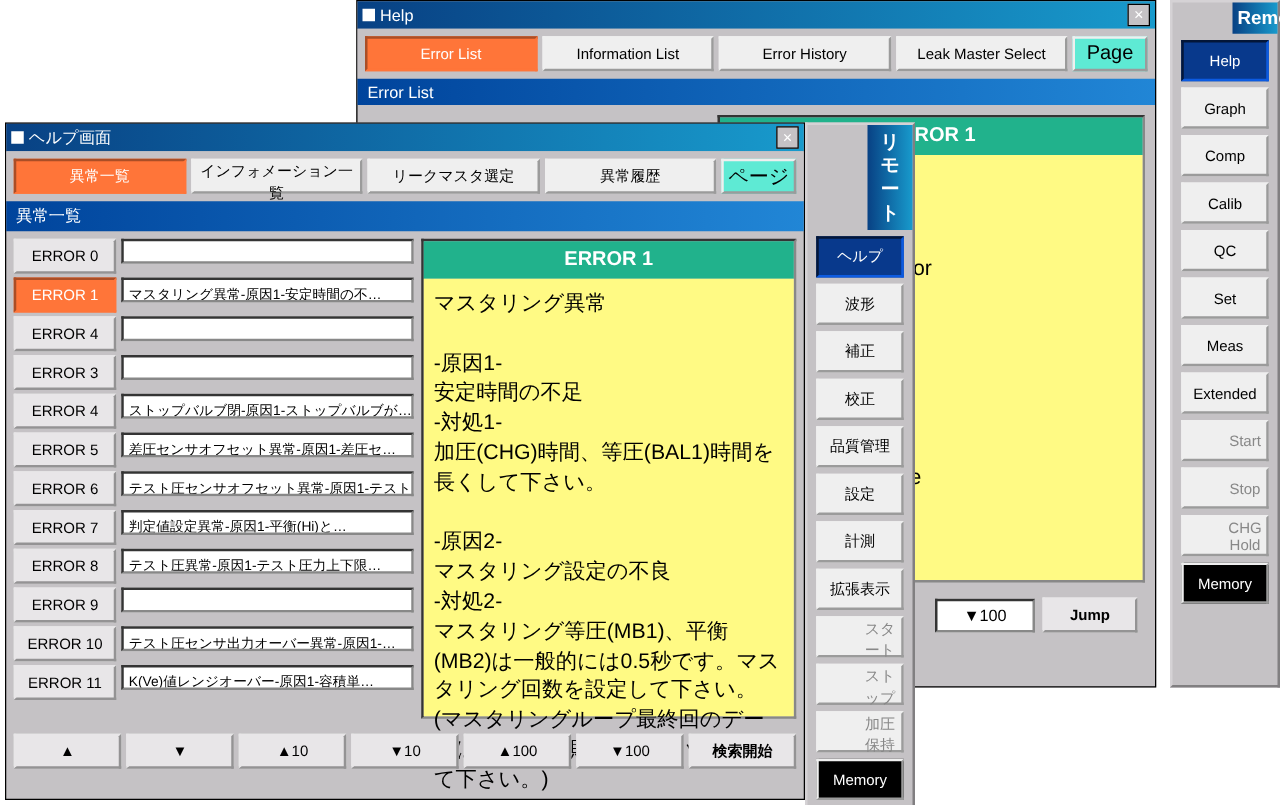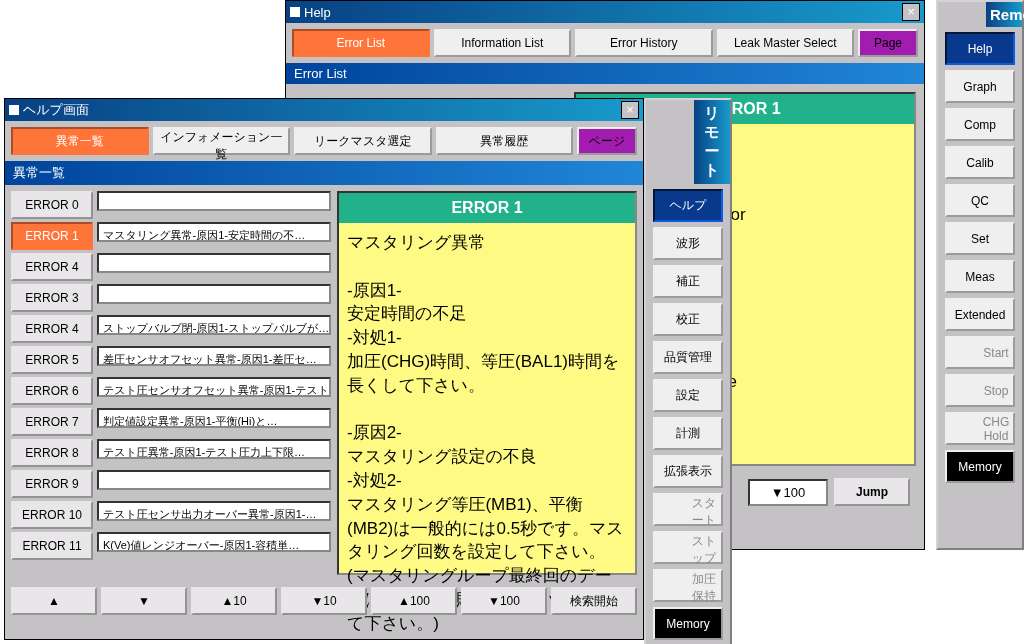--- a/index.html
+++ b/index.html
@@ -6,21 +6,21 @@
 body { background: #fff; width: 1024px; height: 644px; position: relative; overflow: hidden; }
 
 .window { position: absolute; background: #c5c2c5; border: 1px solid #000; }
 .titlebar { background: linear-gradient(to right, #084184, #189acc); color: #fff; height: 22px; display: flex; align-items: center; padding: 0 4px; font-size: 13px; }
 .titlebar-marker { width: 10px; height: 10px; background: #fff; margin-right: 4px; }
 .close-btn { margin-left: auto; width: 18px; height: 18px; background: #c5c2c5; border: 1px solid #000; font-size: 13px; text-align: center; line-height: 15px; cursor: pointer; }
 
 .tabbar { display: flex; gap: 4px; padding: 6px; background: #c5c2c5; }
 .tab-btn { flex: 1; height: 28px; border: 2px outset #efefef; background: #efefef; font-size: 12px; cursor: pointer; }
 .tab-btn.active { background: #ff7539; color: #fff; border: 2px inset #ff7539; }
-.page-btn { width: 60px; height: 28px; border: 2px outset #efefef; background: #a21caf; font-size: 12px; cursor: pointer; }
+.page-btn { width: 60px; height: 28px; border: 2px outset #efefef; background: #5eead4; font-size: 16px; cursor: pointer; }
 
 .section-header { background: linear-gradient(to right, #00449c, #2186d6); color: #fff; padding: 3px 8px; font-size: 13px; }
 
 .sidebar { position: absolute; background: #c5c2c5; border: 2px outset #d5d2d5; }
 .side-header { background: linear-gradient(to right, #084184, #189acc); color: #fff; text-align: center; padding: 4px; font-size: 15px; font-weight: bold; margin-left: 48px; }
 .side-btn { display: block; width: 70px; height: 33px; margin: 5px auto; border: 2px outset #efefef; background: #efefef; font-size: 12px; cursor: pointer; }
 .side-btn.active { background: #08398c; color: #fff; border: 2px inset #08398c; }
 .side-btn.memory { background: #000; color: #fff; }
 .side-btn.disabled { color: #888; padding-left: 32px; }
 
@@ -179,21 +179,21 @@
 マスタリング等圧(MB1)、平衡(MB2)は一般的には0.5秒です。マスタリング回数を設定して下さい。(マスタリングループ最終回のデータはマイナス側に振れないようにして下さい。)</div>
     </div>
   </div>
   <div class="navbar">
     <button class="nav-btn">▲</button>
     <button class="nav-btn">▼</button>
     <button class="nav-btn">▲10</button>
     <button class="nav-btn">▼10</button>
     <button class="nav-btn">▲100</button>
     <button class="nav-btn">▼100</button>
-    <button class="nav-btn" style="font-weight:normal;">検索開始</button>
+    <button class="nav-btn" style="font-weight:bold;">検索開始</button>
   </div>
 </div>
 
 <div class="sidebar" style="left:644px; top:98px; width:88px; height:614px;">
   <div class="side-header">リモート</div>
   <button class="side-btn active">ヘルプ</button>
   <button class="side-btn">波形</button>
   <button class="side-btn">補正</button>
   <button class="side-btn">校正</button>
   <button class="side-btn">品質管理</button>

